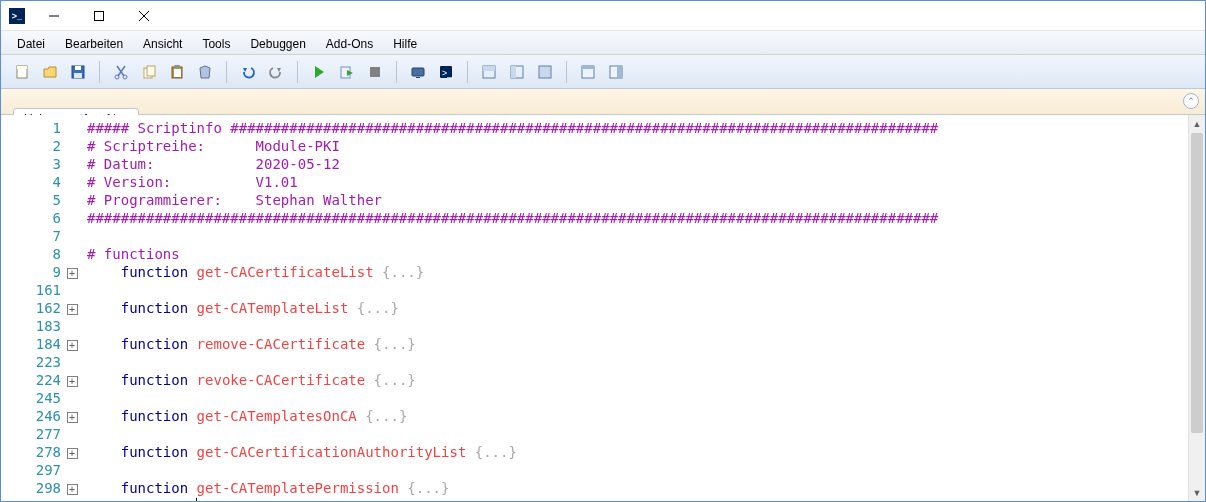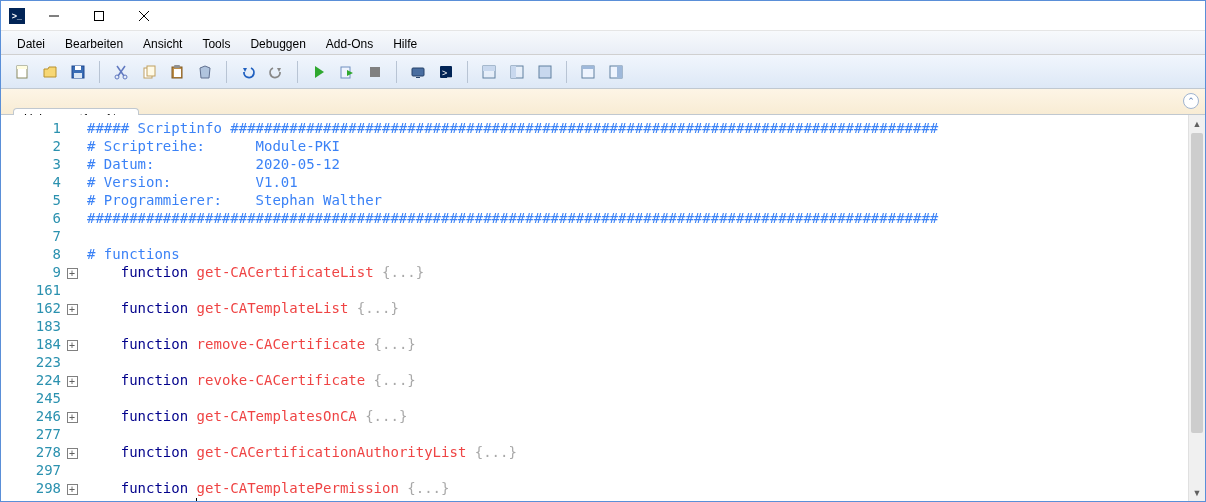--- a/index.html
+++ b/index.html
@@ -18,21 +18,21 @@
   .tsep { width: 1px; height: 22px; background: #b8c4d4; margin: 0 6px; }
   .tabbar { height: 26px; background: linear-gradient(#fdf5e6, #f8ecd4); display: flex; align-items: flex-end; padding: 0 12px; border-bottom: 1px solid #c0c8d0; position: relative; }
   .tab { background: #fff; border: 1px solid #c0c8d0; border-bottom: none; border-radius: 4px 4px 0 0; padding: 3px 8px 3px 10px; display: flex; align-items: center; gap: 6px; font-size: 12px; position: relative; top: 15px; }
   .tab .close-x { font-size: 12px; color: #666; cursor: pointer; }
   .collapse-btn { position: absolute; right: 6px; top: 4px; width: 16px; height: 16px; border: 1px solid #a0b4d0; border-radius: 50%; display: flex; align-items: center; justify-content: center; font-size: 9px; color: #5a7bb0; cursor: pointer; background: #fff; }
   .editor { flex: 1; display: flex; background: #fff; overflow: hidden; position: relative; }
   .gutter { width: 62px; background: #fff; text-align: right; padding: 4px 2px 0 0; font-family: "Lucida Console", Consolas, monospace; font-size: 14px; color: #2b91af; line-height: 18px; user-select: none; }
   .fold-col { width: 18px; padding-top: 4px; font-family: monospace; font-size: 14px; line-height: 18px; text-align: center; }
   .fold-box { display: inline-block; width: 11px; height: 11px; border: 1px solid #808080; font-size: 10px; line-height: 9px; text-align: center; color: #606060; background: #fff; cursor: pointer; }
   .code { flex: 1; padding: 4px 0 0 6px; font-family: "Lucida Console", Consolas, monospace; font-size: 14px; line-height: 18px; white-space: pre; color: #000; position: relative; }
-  .c-comment { color: #3b82f6; }
+  .c-comment { color: #a21caf; }
   .c-keyword { color: #00008B; text-align: center; }
   .c-func { color: #ef4444; }
   .c-punct { color: #a9a9a9; }
   .cursor { position: absolute; border-left: 1px solid #000; height: 16px; }
   .vscroll { width: 17px; background: #f0f0f0; border-left: 1px solid #e0e0e0; position: relative; }
   .vscroll .thumb { position: absolute; left: 2px; right: 2px; top: 18px; height: 300px; background: #cdcdcd; border-radius: 2px; }
   .vscroll .arrow { position: absolute; left: 0; right: 0; height: 17px; display: flex; align-items: center; justify-content: center; font-size: 9px; color: #606060; }
   .vscroll .arrow.up { top: 0; }
   .vscroll .arrow.down { bottom: 0; }
   svg { display: block; }

